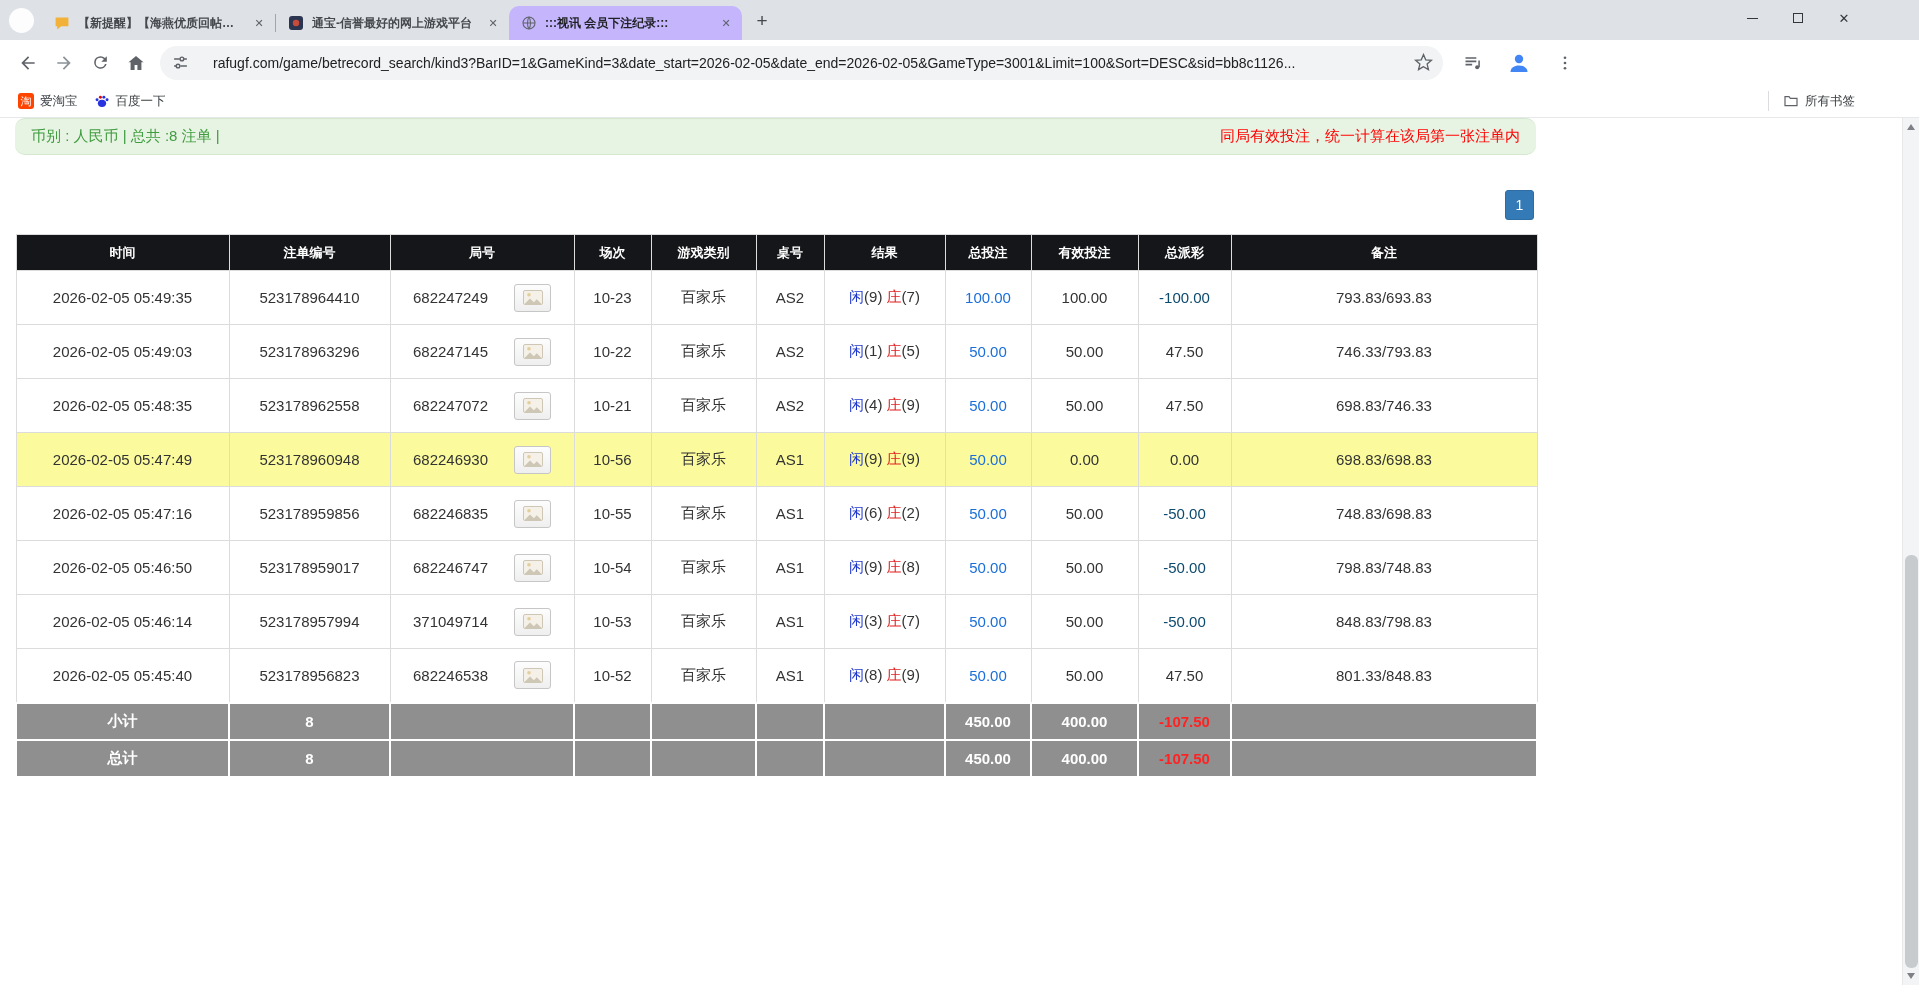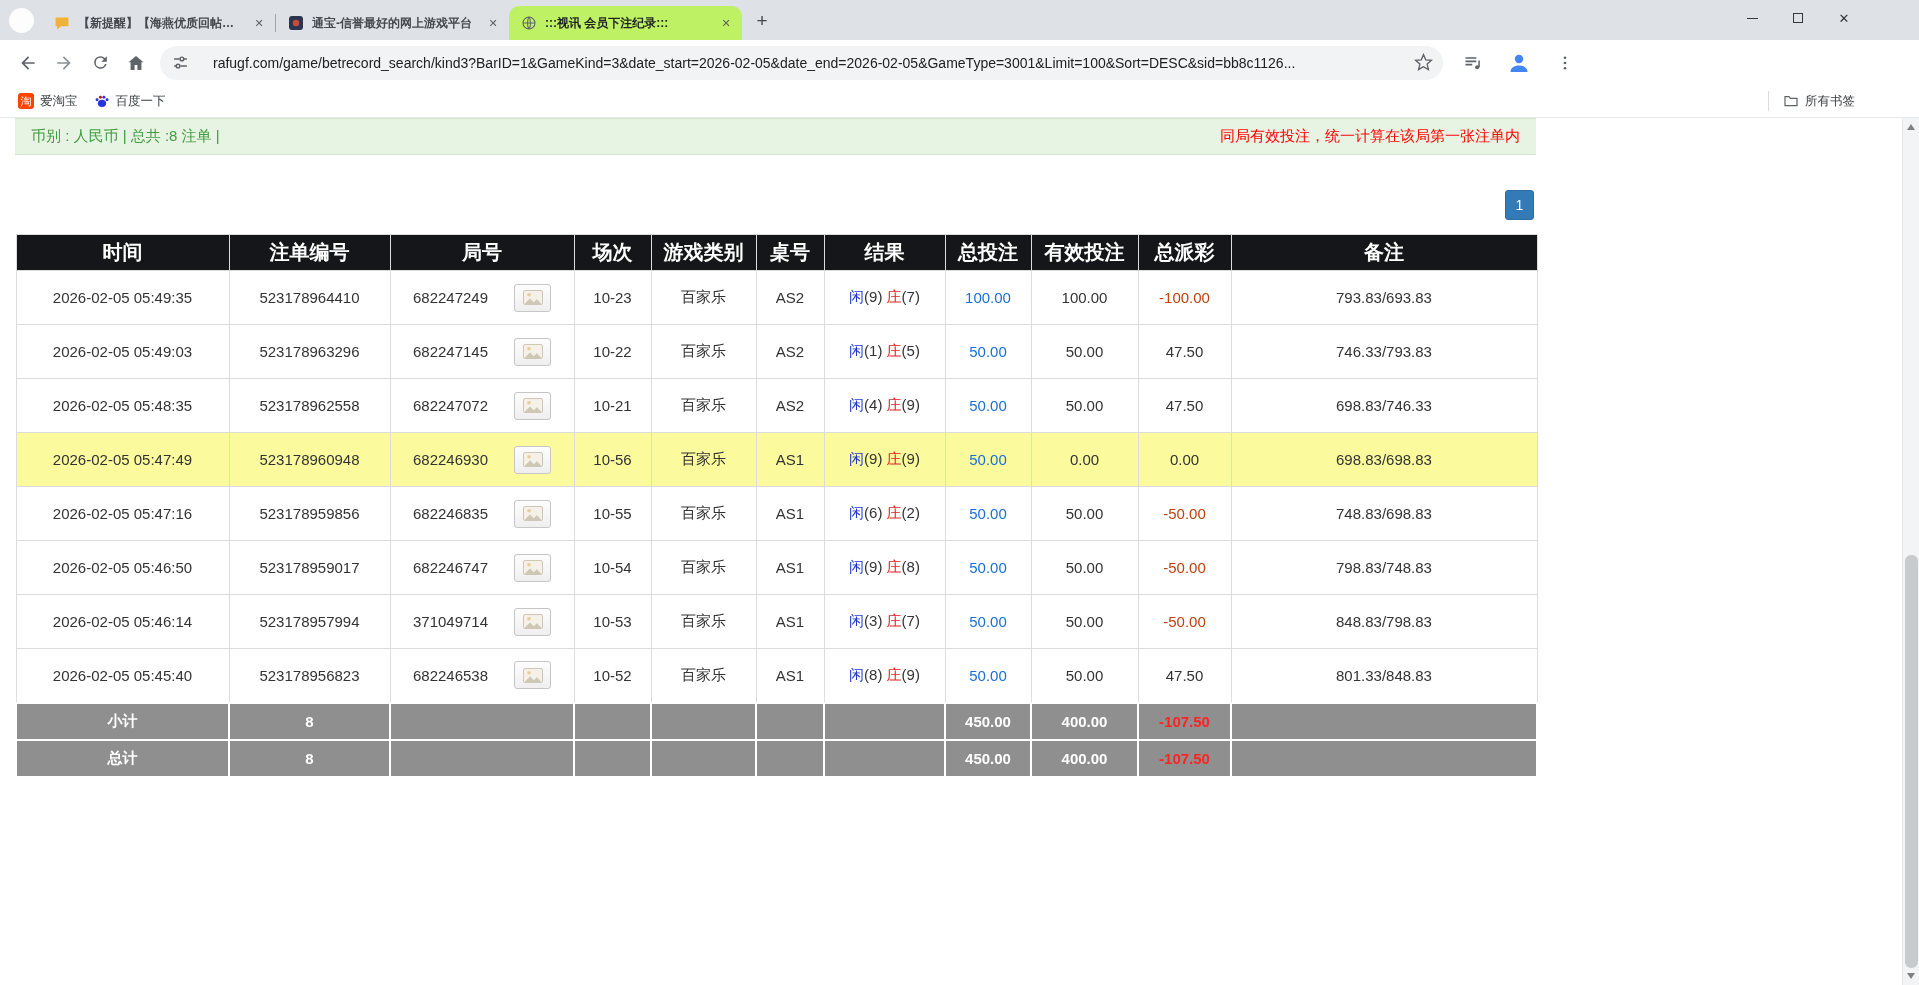--- a/index.html
+++ b/index.html
@@ -3,21 +3,21 @@
 <meta charset="utf-8">
 <style>
   * { margin:0; padding:0; box-sizing:border-box; }
   html,body { width:1919px; height:985px; overflow:hidden; }
   body { font-family:"Liberation Sans", sans-serif; background:#fff; position:relative; }
 
   
   .tabstrip { height:40px; background:#dee1e6; display:flex; align-items:flex-end; position:relative; }
   .tabcircle { width:25px; height:25px; border-radius:50%; background:#fdfdfe; margin:0 8px 7px 9px; flex:0 0 auto; }
   .tab { width:233px; height:34px; display:flex; align-items:center; gap:8px; padding:0 8px 0 12px; border-radius:10px 10px 0 0; color:#45494e; font-size:12px; flex:0 0 auto; }
-  .tab.active { background:#bef264; color:#1f2124; }
+  .tab.active { background:#c4b5fd; color:#1f2124; }
   .tab-title { flex:1; white-space:nowrap; overflow:hidden; text-overflow:ellipsis;font-weight:bold; }
   .tab-close { width:16px; height:16px; line-height:16px; text-align:center; font-size:11px; color:#5f6368; border-radius:50%; flex:0 0 auto; }
   .tab-sep { width:1px; height:18px; background:#9fa5ab; margin-bottom:8px; flex:0 0 auto; }
   .newtab { width:28px; height:28px; margin:0 0 4px 6px; font-size:19px; color:#45494e; text-align:center; line-height:26px; border-radius:50%; flex:0 0 auto; }
   .favicon { width:16px; height:16px; flex:0 0 auto; display:flex; align-items:center; justify-content:center; }
   .win-controls { position:absolute; right:52px; top:0; height:36px; display:flex; }
   .win-btn { width:46px; height:36px; display:flex; align-items:center; justify-content:center; color:#33373b; font-size:13px; }
   .min-glyph { width:11px; height:1px; background:#33373b; }
   .max-glyph { width:10px; height:10px; border:1px solid #33373b; }
 
@@ -31,35 +31,35 @@
   
   .bookmarksbar { height:33px; background:#fff; display:flex; align-items:center; padding:0 56px 0 10px; border-bottom:1px solid #e6e8ea; }
   .bm-item { display:flex; align-items:center; gap:6px; padding:0 8px; height:26px; font-size:12.5px; color:#3c4043; border-radius:13px; }
   .taobao-ico { width:16px; height:16px; background:#ff4400; border-radius:3px; color:#fff; font-size:11px; line-height:16px; text-align:center; }
   .bm-right { margin-left:auto; display:flex; align-items:center; }
   .bm-divider { width:1px; height:20px; background:#dadce0; margin-right:6px; }
 
   
   .content { position:relative; height:867px; background:#fff; }
   .page { width:1521px; margin-left:15px; }
-  .noticebar { height:37px; background:#e8f4e3; border-top:1px solid #d3e8cf; border-bottom:1px solid #d3e8cf; display:flex; align-items:center; justify-content:space-between; padding:0 16px; font-size:15px; }
+  .noticebar { height:37px; background:#e8f4e3; border-top:1px solid #d3e8cf; border-bottom:1px solid #d3e8cf; display:flex; align-items:center; justify-content:space-between; padding:0 16px; font-size:15px;border-radius:10px; }
   .notice-left { color:#3f9c3f; }
   .notice-right { color:#ff0000; }
   .pagi-row { height:30px; margin-top:35px; position:relative; }
   .page-btn { position:absolute; right:2px; top:0; width:29px; height:30px; background:#337ab7; border:1px solid #2e6da4; border-radius:3px; color:#fff; font-size:14px; display:flex; align-items:center; justify-content:center; }
 
   
   table { border-collapse:collapse; table-layout:fixed; width:1521px; margin-top:14px; }
-  th { background:#141619; color:#fff; font-weight:bold; font-size:20px; height:36px; border:1px solid #dcdcdc; text-align:center; }
+  th { background:#141619; color:#fff; font-weight:bold; font-size:13px; height:36px; border:1px solid #dcdcdc; text-align:center; }
   td { height:54px; text-align:center; font-size:15px; color:#333; border:1px solid #dcdcdc; background:#fff; vertical-align:middle; }
   tr.hl td { background:#fbfb9e; }
   .round-wrap { display:inline-flex; align-items:center; gap:26px; }
   .replay-btn { width:37px; height:28px; border:1px solid #c6c6c6; border-radius:3px; background:linear-gradient(#fdfdfd,#efefef); display:inline-flex; align-items:center; justify-content:center; }
   .bet-blue { color:#1a6fd9; }
-  .neg { color:#c2410c; }
+  .neg { color:#0c4a6e; }
   .res-player .zh { color:#2038cc; }
   .res-banker .zh { color:#e02222; }
   .res-cell .num { color:#333; }
   .res-player { }
   tr.summary td { background:#8f8f8f; color:#fff; font-weight:bold; height:37px; border:2px solid #fff; font-size:15px; }
   tr.summary td.payout.neg-gray { color:#ff2222; }
 
   
   .scrollbar { position:absolute; right:0; top:118px; bottom:0; width:17px; background:#f3f4f6; border-left:1px solid #e8e8e8; }
   .sb-arrow-up, .sb-arrow-down { position:absolute; left:4px; width:0; height:0; border-left:4px solid transparent; border-right:4px solid transparent; }

